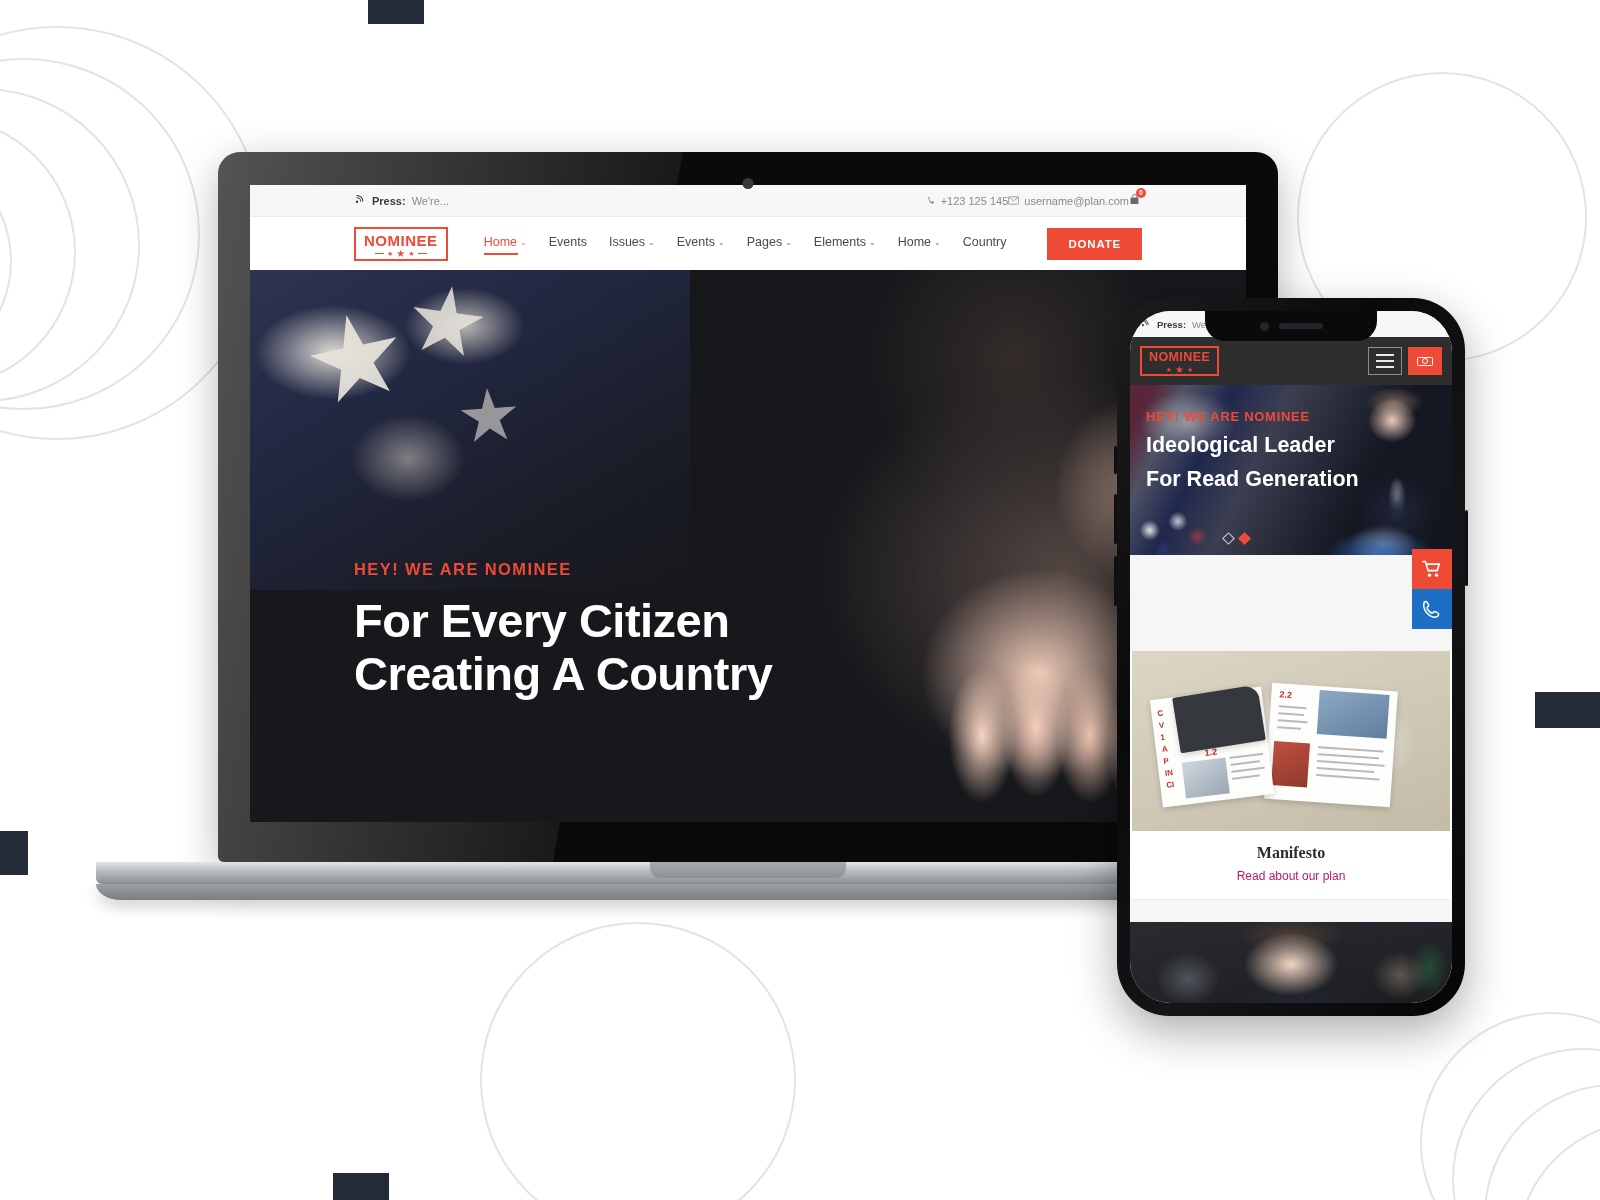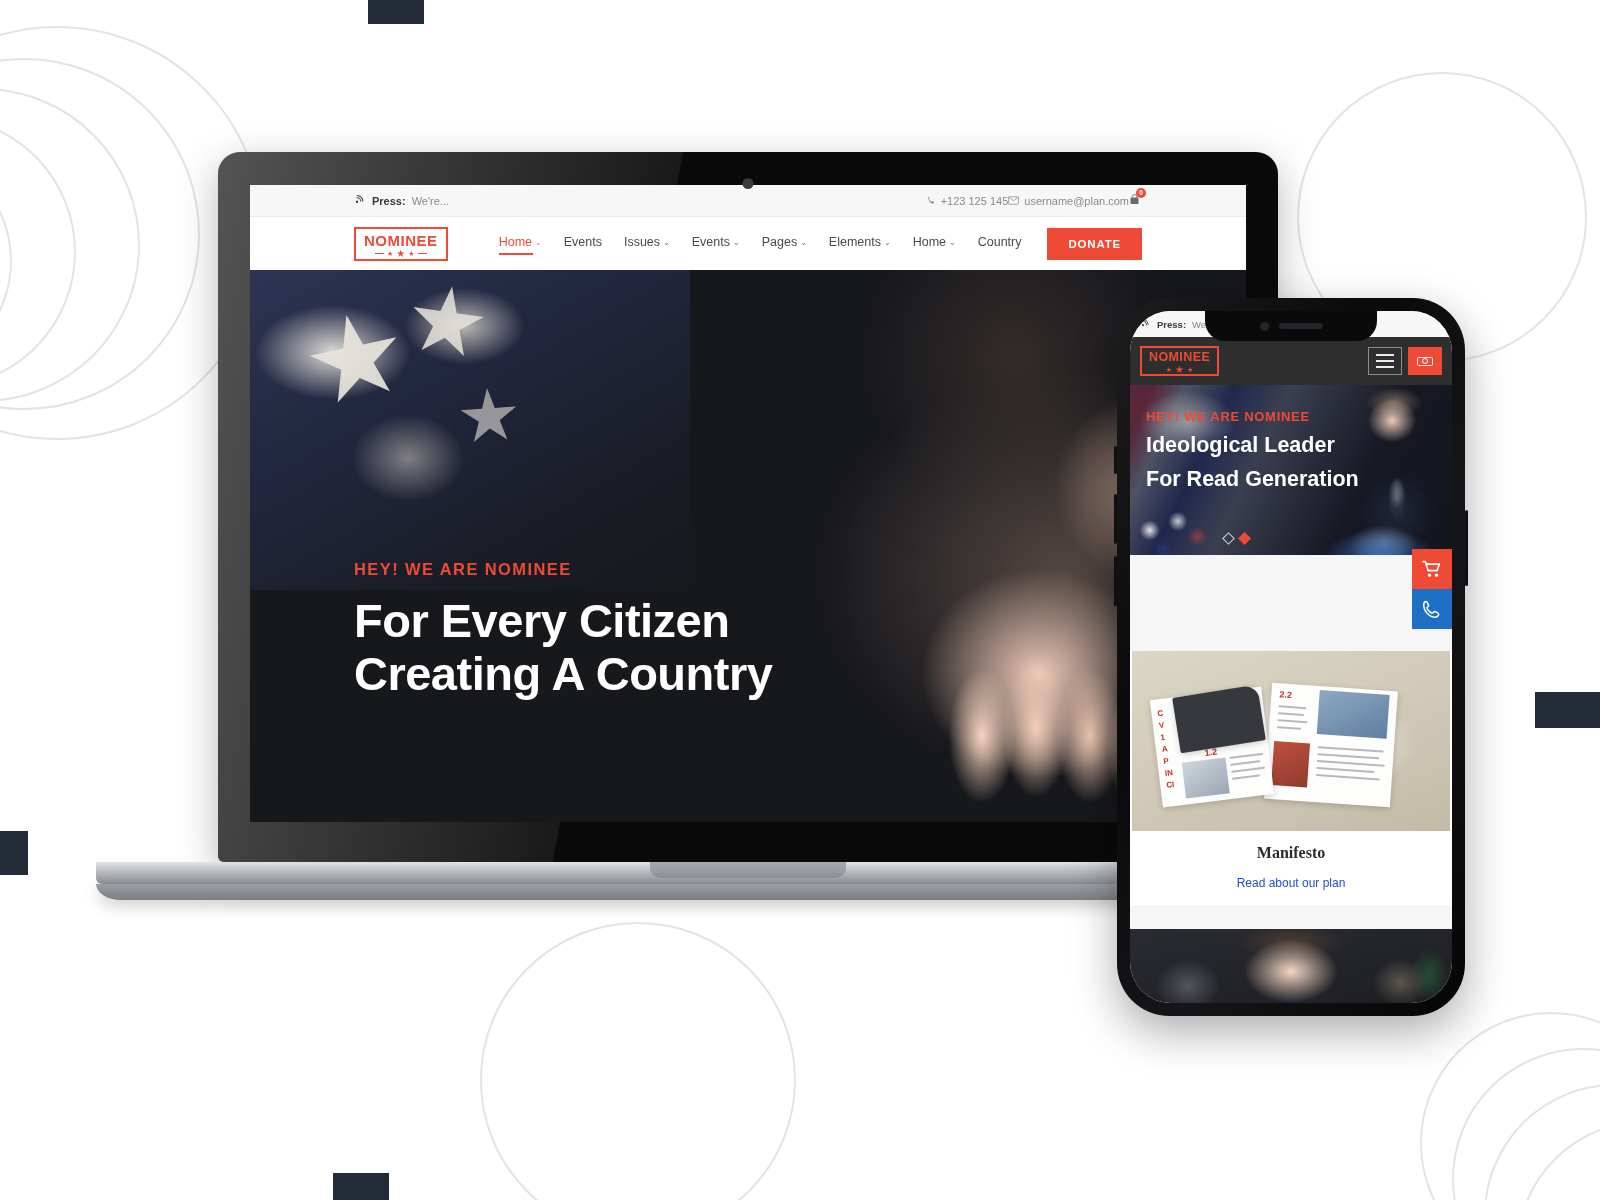--- a/index.html
+++ b/index.html
@@ -99,21 +99,21 @@
   .nav-item {
     font-size: 12.5px; color: #4a4a4a; display: flex; align-items: center; gap: 3px;
     position: relative; padding-bottom: 3px; white-space: nowrap;
   }
   .nav-item.active { color: #ef4a35; }
   .nav-item.active::after {
     content: ""; position: absolute; left: 0; bottom: -3px; width: 34px; height: 2px; background: #ef4a35;
   }
   .caret { font-size: 8px; opacity: 0.8; }
   .donate-btn {
-    margin-left: 4px; background: #ef4a35; color: #fff; font-size: 11.5px;
+    margin-left: 19px; background: #ef4a35; color: #fff; font-size: 11.5px;
     font-weight: bold; letter-spacing: 0.8px; padding: 10px 21px;
   }
 
   .hero {
     position: relative; height: calc(100% - 85px);
     background:
       radial-gradient(ellipse 40% 60% at 82% 55%, rgba(200,160,140,0.34) 0%, rgba(0,0,0,0) 62%),
       radial-gradient(ellipse 38% 52% at 12% 22%, rgba(90,95,120,0.48) 0%, rgba(0,0,0,0) 60%),
       #17181c;
     overflow: hidden;
@@ -285,21 +285,21 @@
   .bp-dark {
     left: 44px; top: 40px; width: 86px; height: 56px; transform: rotate(-9deg);
     background: #35383c; border-radius: 2px 14px 2px 2px;
   }
   .bp-line { position: absolute; height: 2px; background: #b9b9b9; border-radius: 1px; }
   .bp-red { color: #c3342c; font-weight: bold; font-size: 9px; position: absolute; }
   .bp-photo { position: absolute; background: linear-gradient(150deg,#8ea8c4,#5f7f9e); }
 
   .ph-card-body { padding: 13px 10px 16px 10px; text-align: center; border-bottom: 1px solid #ececec; }
   .ph-card-title { font-family: "Liberation Serif", serif; font-weight: bold; font-size: 16px; color: #2b2b2b; }
-  .ph-card-sub { font-size: 12px; color: #1d4ed8; margin-top: 14px; }
+  .ph-card-sub { font-size: 12px; color: #be185d; margin-top: 7px; }
 
   .ph-spacer { height: 22px; background: #f6f6f6; }
   .ph-photo-strip {
     height: 92px;
     background:
       radial-gradient(ellipse 22% 52% at 50% 46%, rgba(242,214,196,1) 0%, rgba(242,214,196,0) 66%),
       radial-gradient(ellipse 24% 26% at 50% 14%, rgba(78,62,52,0.95) 0%, rgba(78,62,52,0) 70%),
       radial-gradient(ellipse 34% 46% at 52% 96%, rgba(34,38,52,0.98) 0%, rgba(34,38,52,0) 70%),
       radial-gradient(ellipse 14% 40% at 18% 62%, rgba(120,124,136,0.55) 0%, rgba(120,124,136,0) 72%),
       radial-gradient(ellipse 12% 36% at 84% 58%, rgba(150,140,120,0.5) 0%, rgba(150,140,120,0) 72%),

